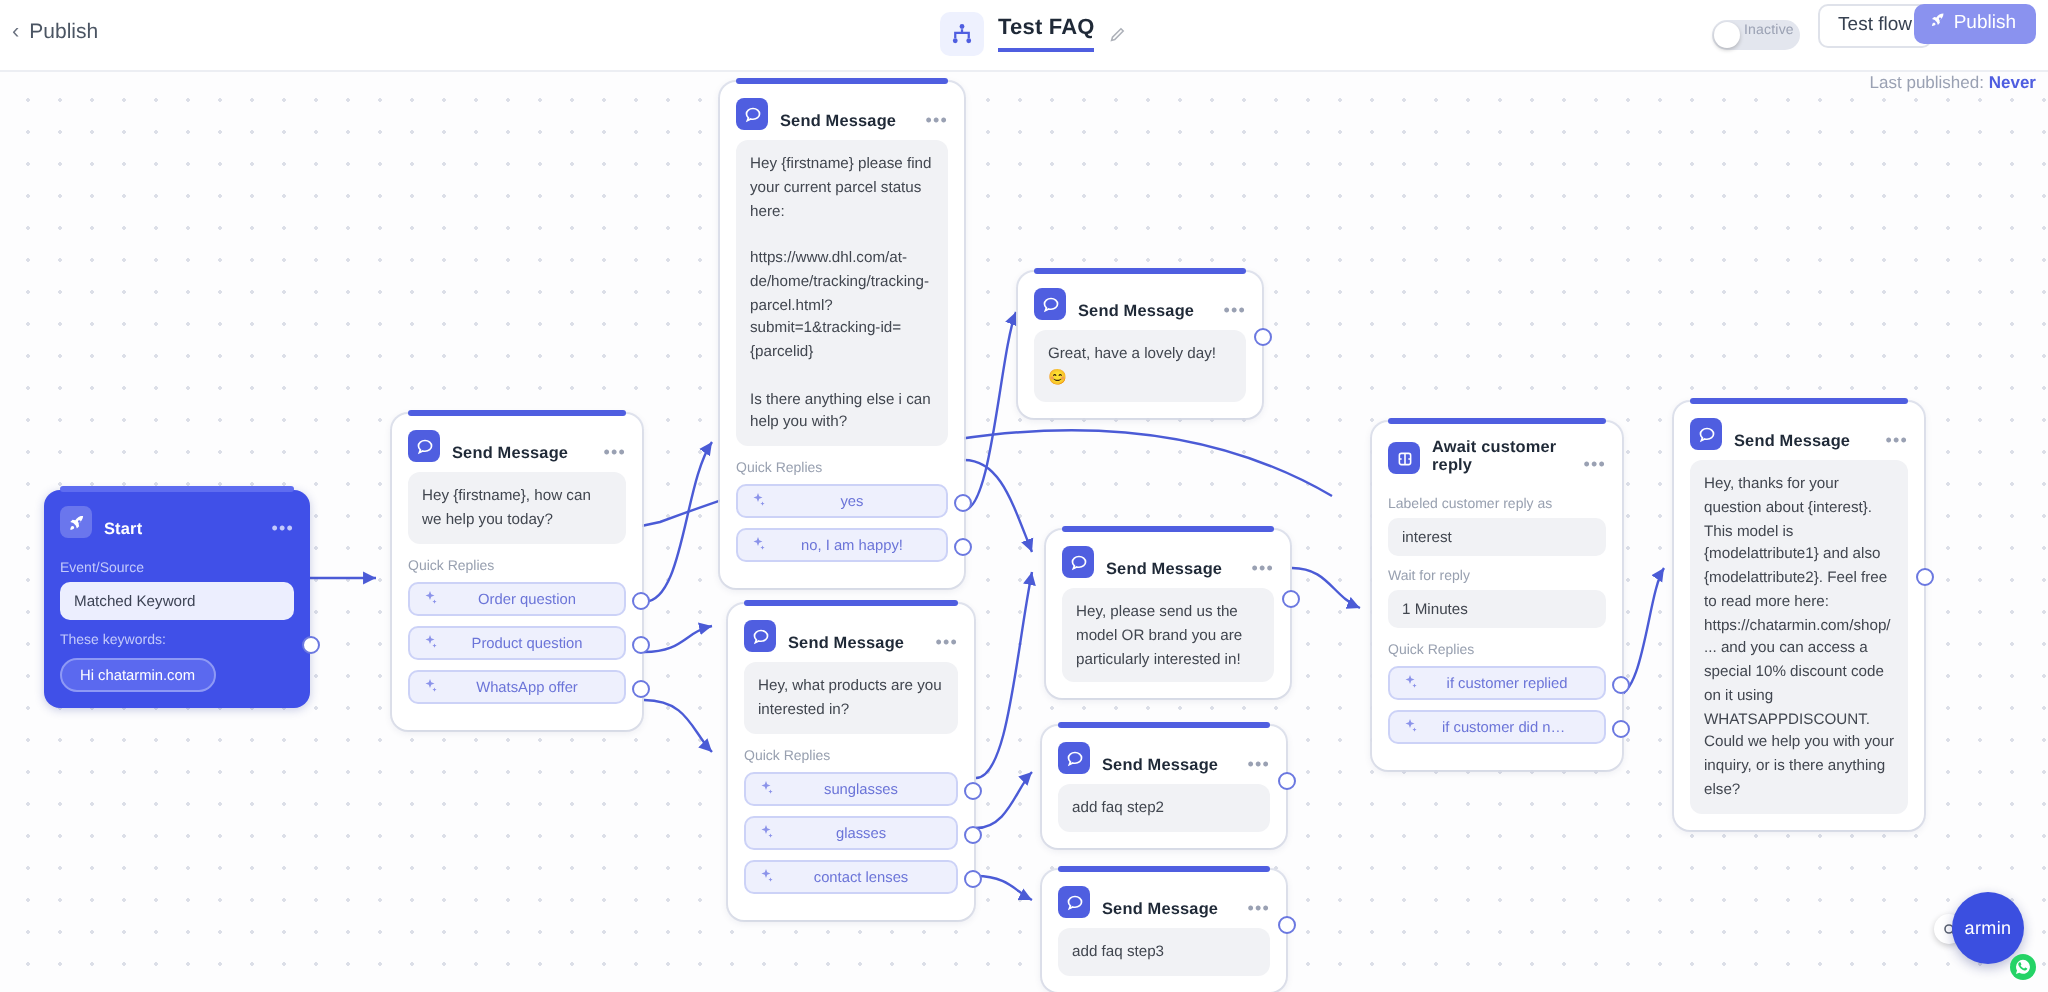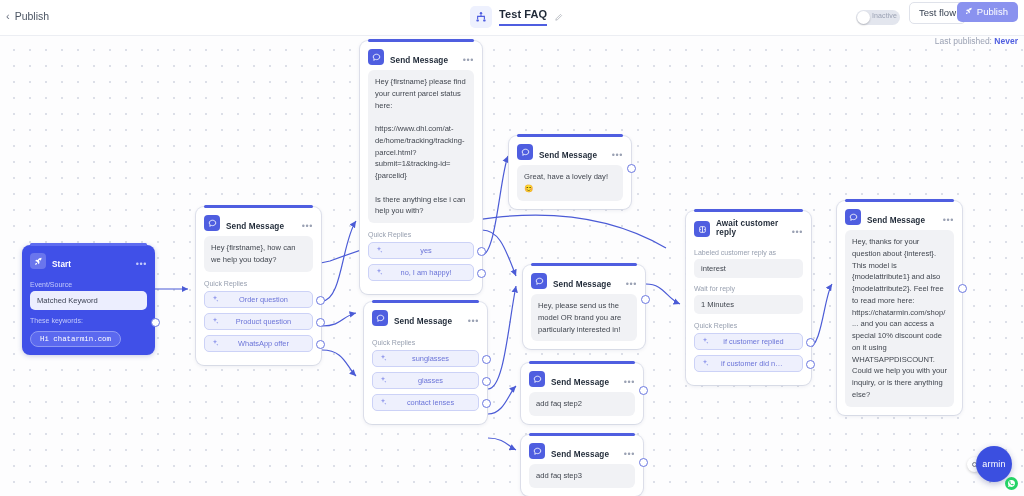--- a/index.html
+++ b/index.html
@@ -180,21 +180,21 @@
   .node.start .nicon { background: rgba(255,255,255,.22); }
   .node.start .fieldlabel { color: #c3cafb; }
   .node.start .fieldbox { background: #eceefe; color: #3d4355; }
   .chip {
     margin: 0 8px;
     display: inline-block;
     background: #5b69ef;
     border: 1px solid #8e99f5;
     border-radius: 10px;
     padding: 3px 9px;
-    font-size: 7.4px; color: #ffffff; font-family: Liberation Mono, monospace;
+    font-size: 7.4px; color: #ffffff;
   }
 
   
   .widget {
     position: absolute; right: 6px; bottom: 6px;
     width: 58px; height: 44px; z-index: 30;
   }
   .armin-bubble {
     position: absolute; right: 6px; top: 0;
     width: 36px; height: 36px; border-radius: 50%;
@@ -431,20 +431,21 @@
   <div class="node" style="left:364px; top:266px; width:123px;">
     <div class="nhead">
       <span class="nicon">
         <svg width="9" height="9" viewBox="0 0 16 16" fill="none" stroke="#ffffff" stroke-width="1.5">
           <path d="M8 2.2c3.3 0 5.8 2.1 5.8 4.8S11.3 11.8 8 11.8c-.7 0-1.4-.1-2-.3l-3 1.4.9-2.4C3 9.6 2.2 8.3 2.2 7 2.2 4.3 4.7 2.2 8 2.2z"></path>
         </svg>
       </span>
       <span class="ntitle">Send Message</span>
       <span class="ndots">•••</span>
     </div>
+    <div class="bubble">Hey, what products are you interested in?</div>
     <div class="qr-label">Quick Replies</div>
 
     <div class="qr">
       <span class="qr-ico">
         <svg width="8" height="8" viewBox="0 0 16 16" fill="#8b93ea">
             <path d="M8 1l1.2 3.3L12.5 5.5 9.2 6.7 8 10 6.8 6.7 3.5 5.5 6.8 4.3z"></path>
             <path d="M12.5 9.5l.6 1.5 1.5.6-1.5.6-.6 1.5-.6-1.5-1.5-.6 1.5-.6z"></path>
           </svg>
       </span>
       <span class="qr-text">sunglasses</span>

